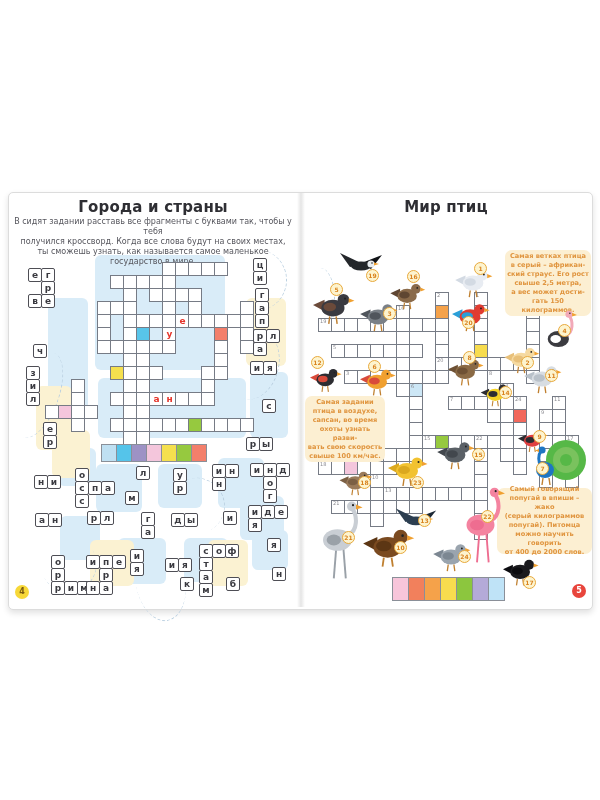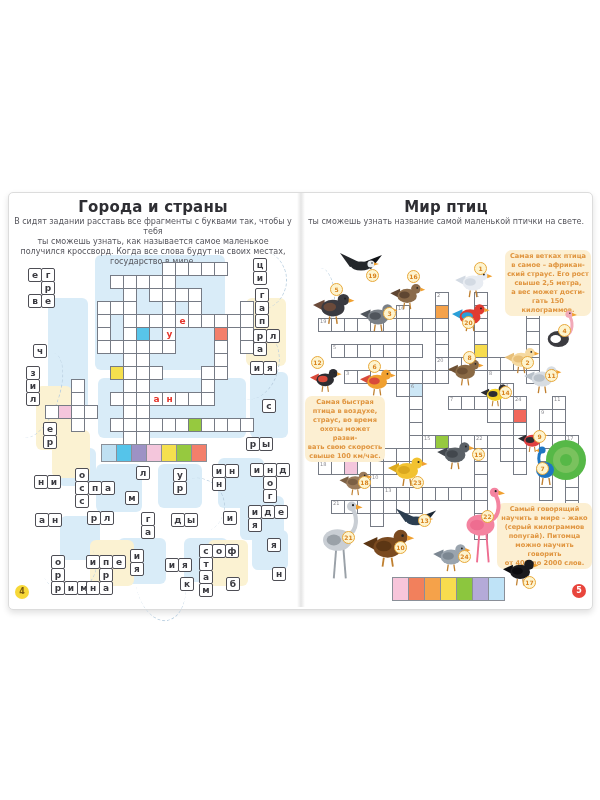--- a/index.html
+++ b/index.html
@@ -69,26 +69,25 @@
   <div class="squiggle" style="left:120px;top:556px;width:80px;height:50px;transform:rotate(80deg);"></div>
   <div class="squiggle" style="left:168px;top:478px;width:56px;height:56px;transform:rotate(-30deg);"></div>
   <div class="squiggle" style="left:228px;top:330px;width:50px;height:70px;transform:rotate(15deg);"></div>
   <div class="squiggle" style="left:40px;top:536px;width:56px;height:56px;transform:rotate(60deg);"></div>
   <div class="squiggle" style="left:306px;top:268px;width:28px;height:60px;"></div>
 
   <h1 class="page-title" id="title-left">Города и страны</h1>
   <h1 class="page-title" id="title-right">Мир птиц</h1>
   <div class="intro" id="intro-left">
       <div>В сидят задании расставь все фрагменты с буквами так, чтобы у тебя</div>
+      <div>получился кроссворд. Когда все слова будут на своих местах,</div>
       <div>ты сможешь узнать, как называется самое маленькое</div>
-      <div>получился кроссворд. Когда все слова будут на своих местах,</div>
       <div>государство в мире.</div>
     </div>
   <div class="intro" id="intro-right">
-      <div>ты сможешь узнать название самой маленькой птички на свете.</div>
     </div>
 
   <div id="dyn">
       <div class="cell" style="left: 162px; top: 262px;"></div>
       <div class="cell" style="left: 175px; top: 262px;"></div>
       <div class="cell" style="left: 188px; top: 262px;"></div>
       <div class="cell" style="left: 201px; top: 262px;"></div>
       <div class="cell" style="left: 214px; top: 262px;"></div>
       <div class="cell" style="left: 110px; top: 275px;"></div>
       <div class="cell" style="left: 123px; top: 275px;"></div>
@@ -489,37 +488,37 @@
       <div class="stripcell" style="left: 191px; top: 444px; width: 14px; height: 16px; background: rgb(243, 127, 107);"></div>
       <div class="stripcell" style="left: 392px; top: 577px; width: 15px; height: 22px; background: rgb(247, 197, 218);"></div>
       <div class="stripcell" style="left: 408px; top: 577px; width: 15px; height: 22px; background: rgb(242, 128, 92);"></div>
       <div class="stripcell" style="left: 424px; top: 577px; width: 15px; height: 22px; background: rgb(245, 162, 74);"></div>
       <div class="stripcell" style="left: 440px; top: 577px; width: 15px; height: 22px; background: rgb(247, 220, 78);"></div>
       <div class="stripcell" style="left: 456px; top: 577px; width: 15px; height: 22px; background: rgb(140, 198, 62);"></div>
       <div class="stripcell" style="left: 472px; top: 577px; width: 15px; height: 22px; background: rgb(180, 170, 216);"></div>
       <div class="stripcell" style="left: 488px; top: 577px; width: 15px; height: 22px; background: rgb(191, 227, 247);"></div>
       <div class="infobox" style="left: 505px; top: 250px; width: 86px; height: 66px;">
         <div>Самая ветках птица</div>
-        <div>в самое – африкан-</div>
+        <div>в серый – африкан-</div>
         <div>ский страус. Его рост</div>
         <div>свыше 2,5 метра,</div>
         <div>а вес может дости-</div>
         <div>гать 150 килограммов.</div>
       </div>
       <div class="infobox" style="left: 305px; top: 396px; width: 80px; height: 66px;">
-        <div>Самая быстрая</div>
+        <div>Самая задании</div>
         <div>птица в воздухе,</div>
-        <div>страус, во время</div>
-        <div>охоты может разви-</div>
+        <div>сапсан, во время</div>
+        <div>охоты узнать разви-</div>
         <div>вать свою скорость</div>
         <div>свыше 100 км/час.</div>
       </div>
-      <div class="infobox" style="left: 497px; top: 503px; width: 95px; height: 66px;">
+      <div class="infobox" style="left: 497px; top: 488px; width: 95px; height: 66px;">
         <div>Самый говорящий</div>
-        <div>научить в мире – жако</div>
+        <div>попугай в впиши – жако</div>
         <div>(серый килограммов</div>
         <div>попугай). Питомца</div>
         <div>можно научить говорить</div>
         <div>от 400 до 2000 слов.</div>
       </div>
       <div class="bird" style="left: 335px; top: 252px; width: 52px; height: 24px;"><svg width="100%" height="100%" viewBox="0 0 48 24">
     <polygon points="3,1 26,12 13,15" fill="#24272b"></polygon>
           <polygon points="22,12 45,3 34,17" fill="#111317"></polygon>
     <ellipse cx="24" cy="14" rx="10" ry="4.5" fill="#24272b"></ellipse>
           <circle cx="34" cy="12" r="3.6" fill="#e9edf0"></circle>

